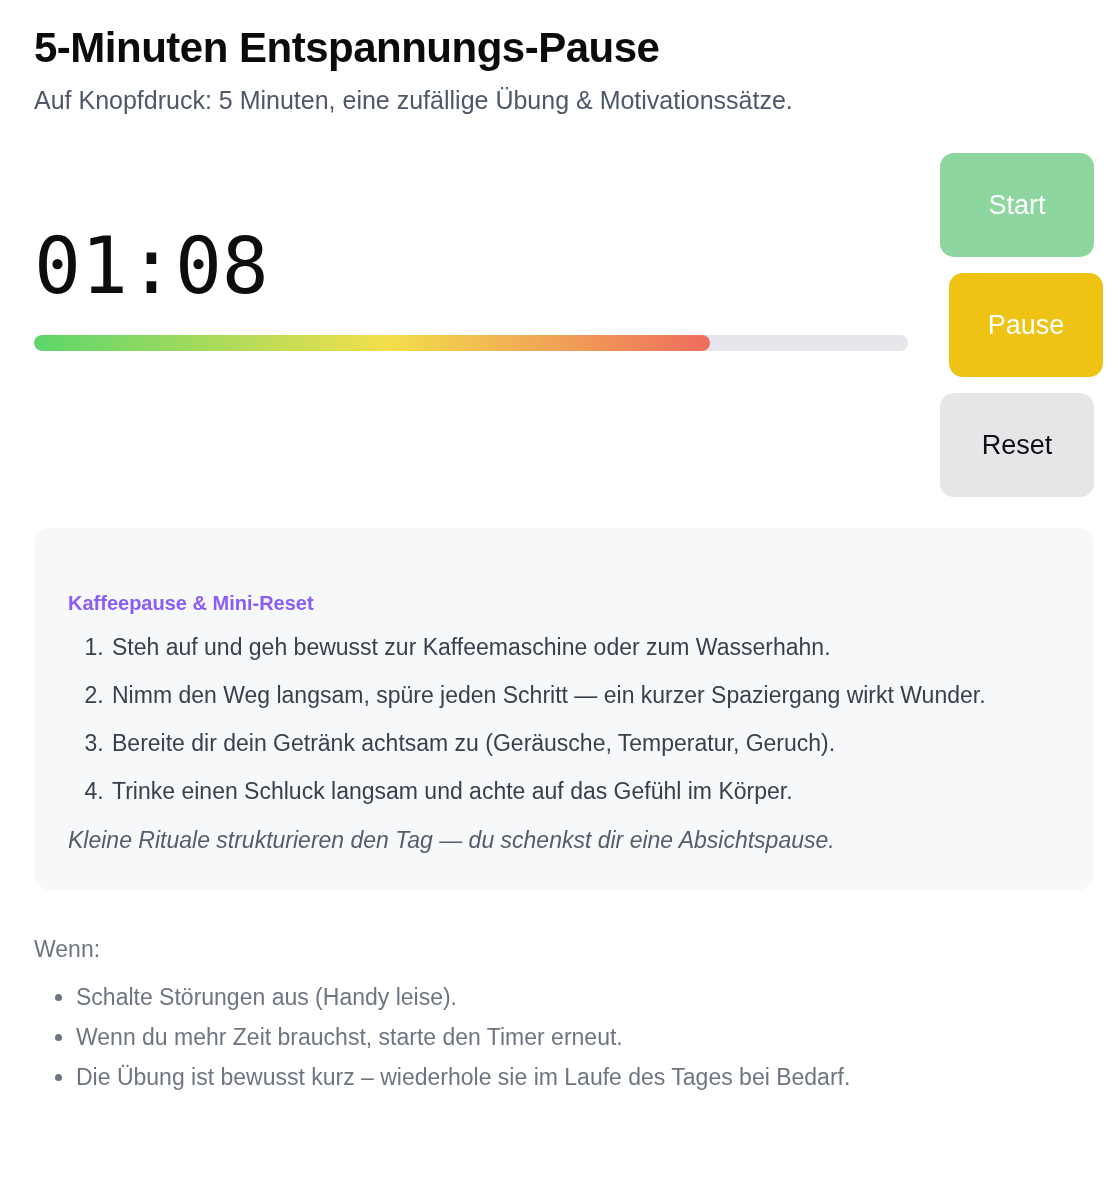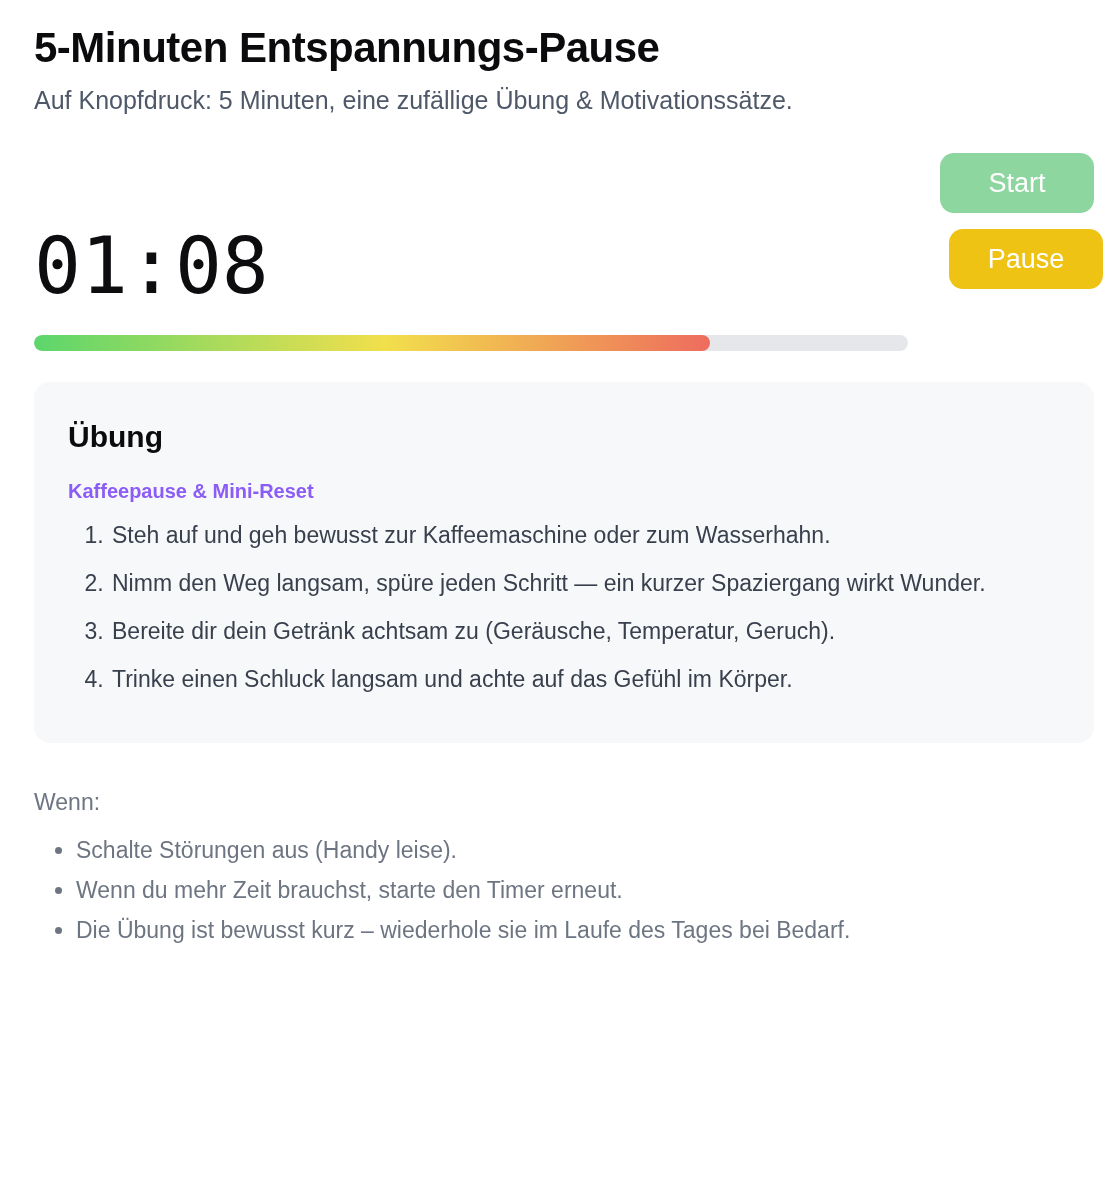--- a/index.html
+++ b/index.html
@@ -76,21 +76,21 @@
   .button-col {
     flex: 0 0 auto;
     width: 154px;
     margin-left: 32px;
     display: flex;
     flex-direction: column;
     gap: 16px;
   }
   .btn {
     width: 154px;
-    height: 60px;
+    height: 104px;
     border: none;
     border-radius: 14px;
     font-family: "Liberation Sans", sans-serif;
     font-size: 27px;
     cursor: pointer;
   }
   .btn.start { background: var(--start-button); color: #ffffff; }
   .btn.pause { background: var(--pause-button); color: #ffffff; margin-left: 9px; }
   .btn.reset { background: var(--reset-button); color: #101114; }
 
@@ -155,32 +155,33 @@
   <div class="timer-row">
     <div class="timer-left">
       <div class="timer-display">01:08</div>
       <div class="progress-track">
         <div class="progress-fill" style="width: 77.3%;"></div>
       </div>
     </div>
     <div class="button-col">
       <button class="btn start">Start</button>
       <button class="btn pause">Pause</button>
+      <button class="btn reset">Reset</button>
     </div>
   </div>
 
   <section class="card">
-    <h2>Übung</h2>
     <h3>Kaffeepause &amp; Mini-Reset</h3>
     <ol>
       <li>Steh auf und geh bewusst zur Kaffeemaschine oder zum Wasserhahn.</li>
       <li>Nimm den Weg langsam, spüre jeden Schritt — ein kurzer Spaziergang wirkt Wunder.</li>
       <li>Bereite dir dein Getränk achtsam zu (Geräusche, Temperatur, Geruch).</li>
       <li>Trinke einen Schluck langsam und achte auf das Gefühl im Körper.</li>
     </ol>
+    <p class="quote">Kleine Rituale strukturieren den Tag — du schenkst dir eine Absichtspause.</p>
   </section>
 
   <div class="tips">
     <p class="tips-label">Wenn:</p>
     <ul>
       <li>Schalte Störungen aus (Handy leise).</li>
       <li>Wenn du mehr Zeit brauchst, starte den Timer erneut.</li>
       <li>Die Übung ist bewusst kurz – wiederhole sie im Laufe des Tages bei Bedarf.</li>
     </ul>
   </div>

